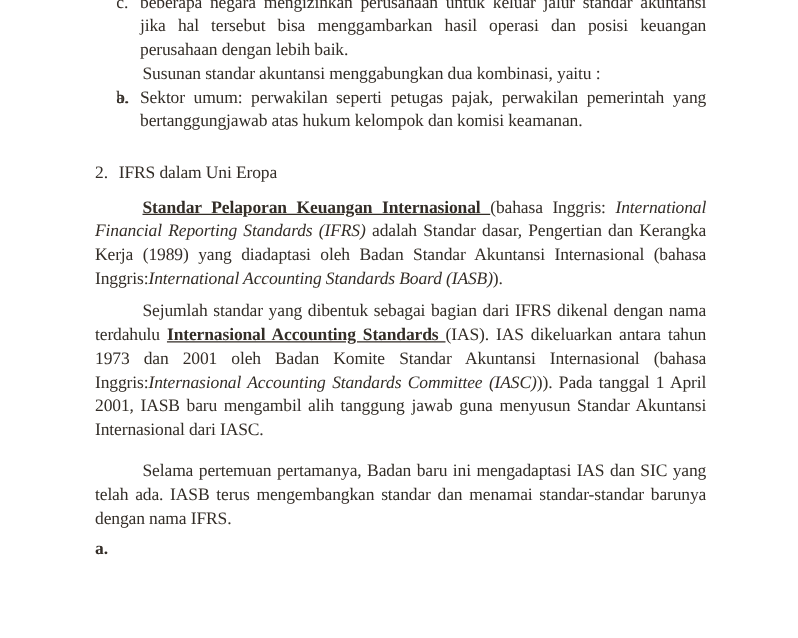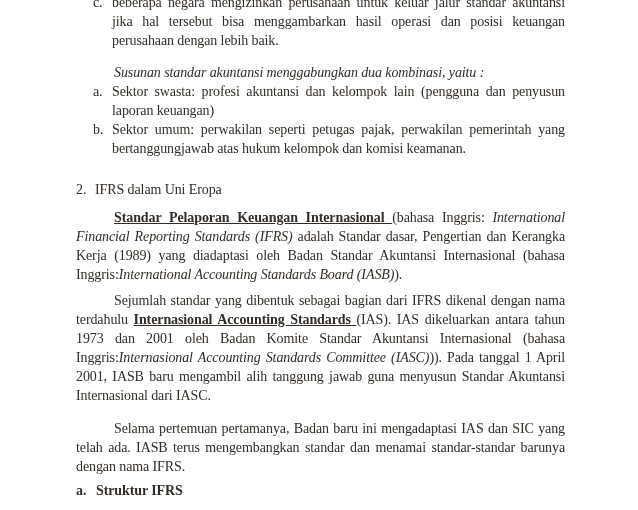--- a/index.html
+++ b/index.html
@@ -44,21 +44,21 @@
     margin-top: 22px;
   }
   .heading2 .h-num { position: absolute; left: 0; top: 0; }
   .headingA {
     position: relative;
     padding-left: 20px;
     font-weight: bold;
     margin-top: 5px;
   }
   .headingA .h-num { position: absolute; left: 0; top: 0; }
-  .mt-susunan { margin-top: 13px; text-indent: 38px; text-align: left; font-style: italic; }
+  .mt-susunan { text-indent: 38px; text-align: left; }
   .mt-par1 { margin-top: 9px; }
   .mt-par2 { margin-top: 7px; }
   .mt-par3 { margin-top: 14px; }
   .b { font-weight: bold; text-decoration: underline; }
   .i { font-style: italic; }
 </style>
 </head>
 <body>
 
 <div class="page">
@@ -66,39 +66,37 @@
 
     <div class="list-item">
       <span class="marker">c.</span>
       <span><span>beberapa negara mengizinkan perusahaan untuk keluar jalur standar akuntansi jika hal tersebut bisa menggambarkan hasil operasi dan posisi keuangan perusahaan dengan lebih baik.</span></span>
     </div>
 
     <p class="para mt-susunan"><span>Susunan standar akuntansi menggabungkan dua kombinasi, yaitu :</span></p>
 
     <div class="list-item">
       <span class="marker">a.</span>
-      <span><span>Sektor swasta: profesi akuntansi dan kelompok lain (pengguna dan penyusun laporan keuangan)</span></span>
     </div>
 
     <div class="list-item">
       <span class="marker">b.</span>
       <span><span>Sektor umum: perwakilan seperti petugas pajak, perwakilan pemerintah yang bertanggungjawab atas hukum kelompok dan komisi keamanan.</span></span>
     </div>
 
     <div class="heading2">
       <span class="h-num">2.</span>
       <span>IFRS dalam Uni Eropa</span>
     </div>
 
     <p class="para mt-par1"><span class="b">Standar Pelaporan Keuangan Internasional </span><span>(bahasa  Inggris: </span><span class="i">International Financial Reporting Standards (IFRS) </span><span>adalah Standar dasar, Pengertian dan Kerangka Kerja (1989) yang diadaptasi oleh Badan Standar Akuntansi Internasional (bahasa Inggris:</span><span class="i">International Accounting Standards Board (IASB)</span><span>).</span></p>
 
     <p class="para mt-par2"><span>Sejumlah standar yang dibentuk sebagai bagian dari IFRS dikenal dengan nama terdahulu </span><span class="b">Internasional Accounting Standards </span><span>(IAS). IAS dikeluarkan antara tahun 1973 dan 2001 oleh Badan Komite Standar Akuntansi Internasional (bahasa Inggris:</span><span class="i">Internasional Accounting Standards Committee (IASC)</span><span>)). Pada tanggal 1 April 2001, IASB baru mengambil alih tanggung jawab guna menyusun Standar Akuntansi Internasional dari IASC.</span></p>
 
     <p class="para mt-par3"><span>Selama pertemuan pertamanya, Badan baru ini mengadaptasi IAS dan SIC yang telah ada. IASB terus mengembangkan standar dan menamai standar-standar barunya dengan nama IFRS.</span></p>
 
     <div class="headingA">
       <span class="h-num">a.</span>
-      <span>Struktur IFRS</span>
     </div>
 
 
   </div>
 </div>
 
 </body></html>

